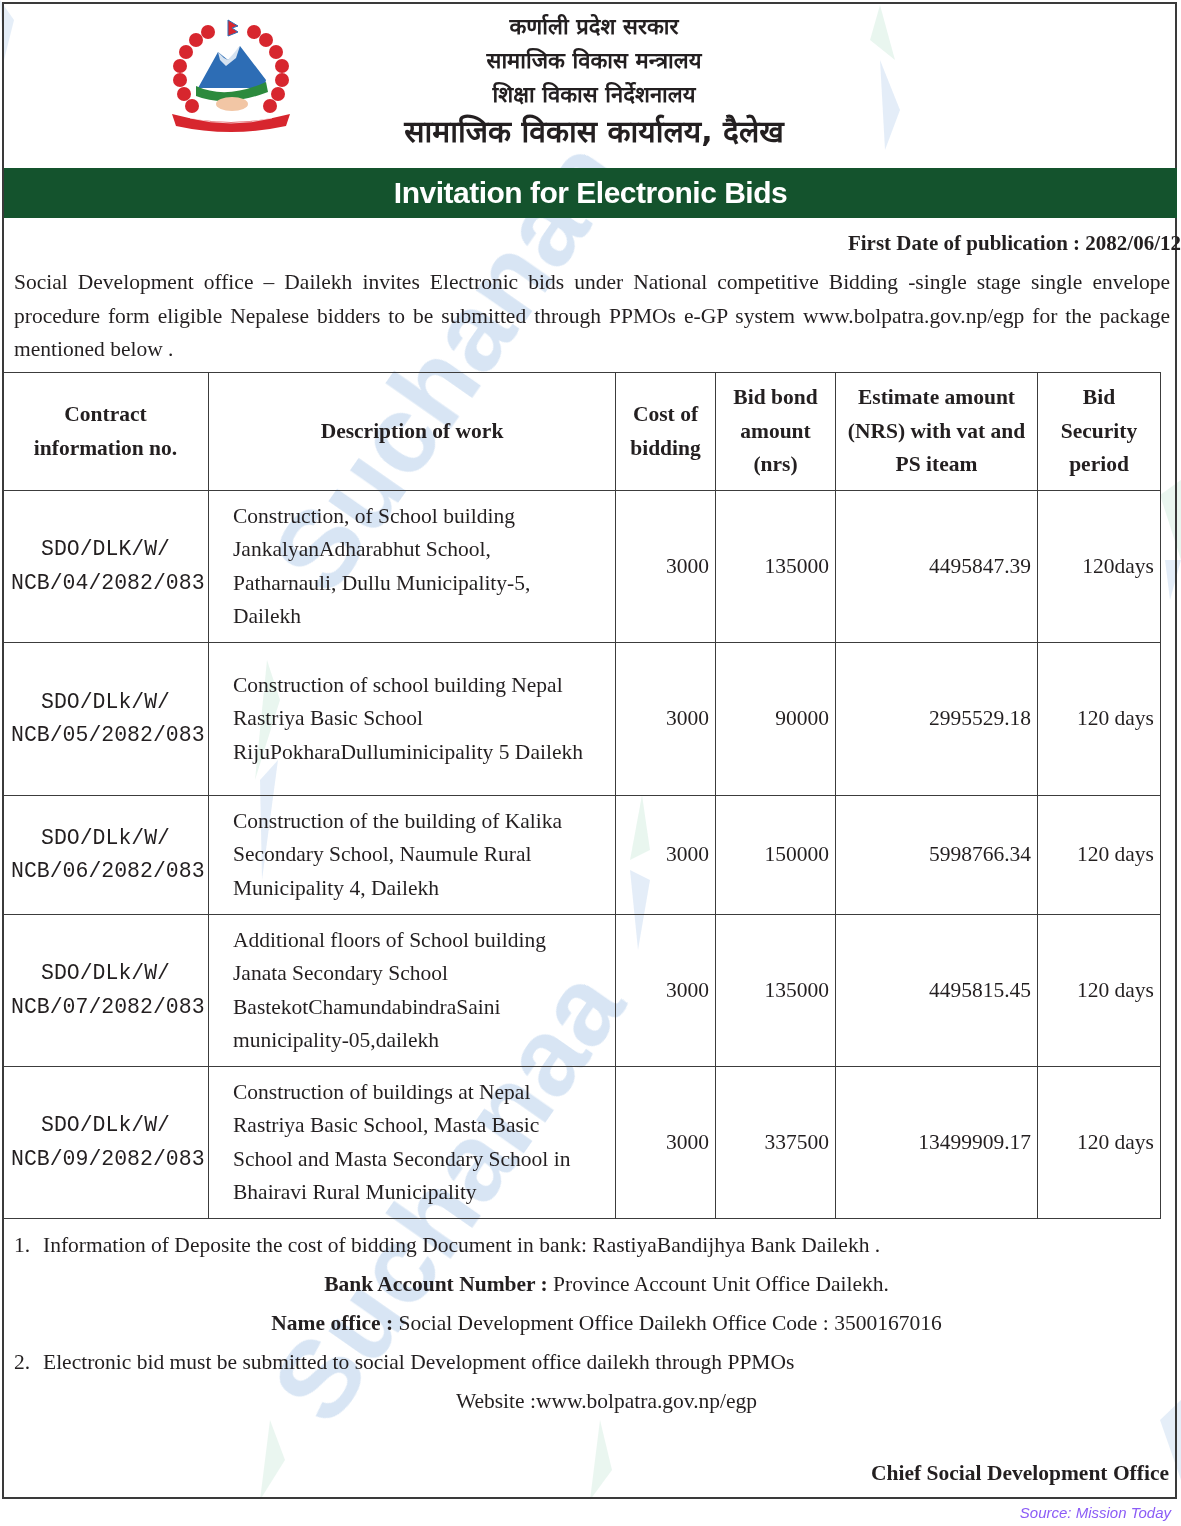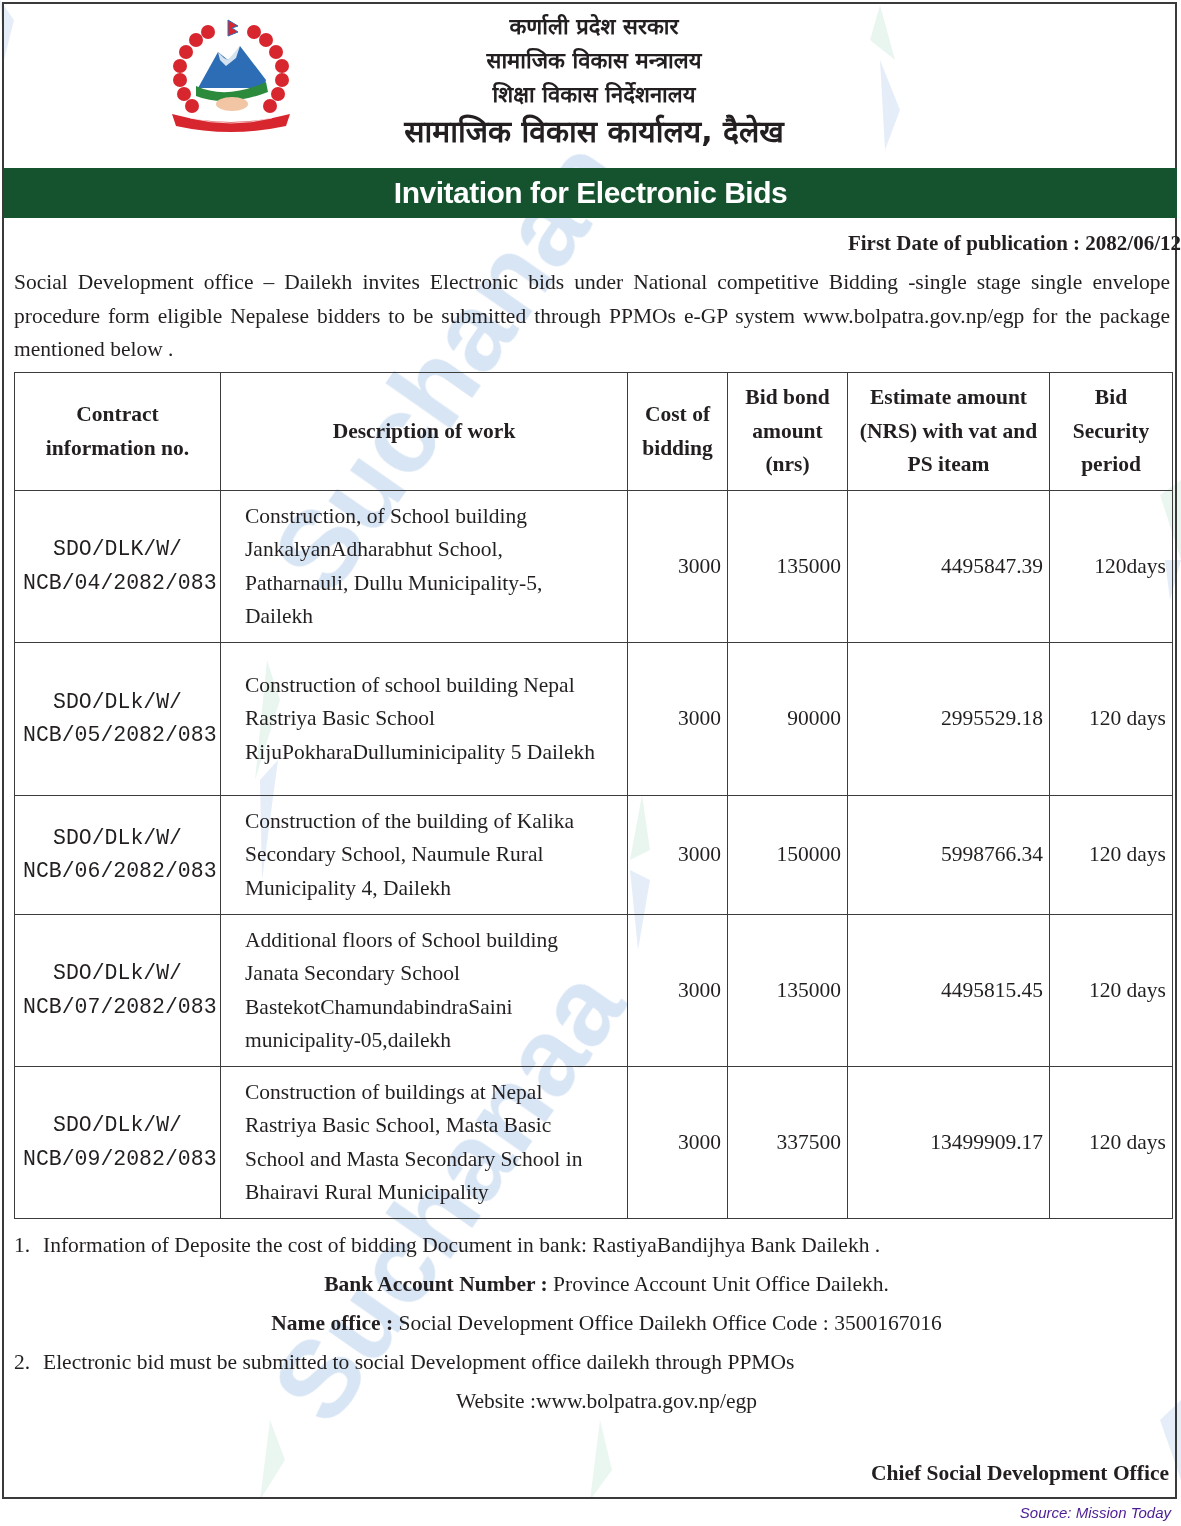--- a/index.html
+++ b/index.html
@@ -14,36 +14,36 @@
   .head-lines .l1, .head-lines .l2, .head-lines .l3 { font-size: 22px; line-height: 34px; height: 34px; }
   .head-lines .l4 { font-size: 30px; line-height: 40px; height: 40px; margin-top: 0px; }
   .title-bar { position: absolute; left: 4px; top: 168px; width: 1173px; height: 50px;
                background: #14532d; color: #ffffff; text-align: center;
                font-family: "Liberation Sans", sans-serif; font-weight: bold;
                font-size: 30px; line-height: 50px; letter-spacing: -0.5px; }
   .pubdate { position: absolute; left: 0; width: 1181px; top: 229px; text-align: right;
              font-weight: bold; font-size: 21px; line-height: 28px; }
   .intro { position: absolute; left: 14px; width: 1156px; top: 266px;
            font-size: 21.5px; line-height: 33.5px; text-align: justify; }
-  table.bids { position: absolute; left: 14px; top: 372px; border-collapse: collapse;
+  table.bids { position: absolute; left: 2px; top: 372px; border-collapse: collapse;
                width: 1158px; table-layout: fixed; border-radius: 10px; }
   table.bids th, table.bids td { border: 1.5px solid #3c3c3c; font-size: 21.5px;
                line-height: 33.5px; vertical-align: middle; }
   table.bids th { font-weight: bold; text-align: center; padding: 0 4px; }
   table.bids td { text-align: right; padding: 0 6px; }
   table.bids td.desc { text-align: left; padding: 0 24px; }
   table.bids td.cin { text-align: center; padding: 12px 8px; font-family: Liberation Mono, monospace; }
   .notes { position: absolute; left: 14px; top: 1226px; width: 1156px; font-size: 21.5px; line-height: 39px; }
   .notes .row { height: 39px; white-space: nowrap; }
   .notes .num { display: inline-block; width: 29px; }
   .notes .ind { padding-left: 29px; text-align: center; }
   .notes b { font-weight: bold; }
   .signature { position: absolute; right: 12px; top: 1458px; font-weight: bold; font-size: 21.5px; line-height: 30px; }
   .source { position: absolute; right: 10px; top: 1503px; font-family: "Liberation Sans", sans-serif;
-            font-style: italic; font-size: 15px; line-height: 20px; color: #4c1d95; }
+            font-style: italic; font-size: 15px; line-height: 20px; color: #8b5cf6; }
   .wm { position: absolute; pointer-events: none; }
 </style>
 </head>
 <body>
 
 <svg class="wm" style="left:0;top:0" width="1181" height="1526" viewBox="0 0 1181 1526">
   <g opacity="0.55">
     <polygon points="880,5 895,60 870,40" fill="#d8efe3"></polygon>
     <polygon points="880,60 900,110 885,150" fill="#cfe0f3"></polygon>
     <polygon points="1160,495 1181,480 1181,560" fill="#d8efe3"></polygon>

